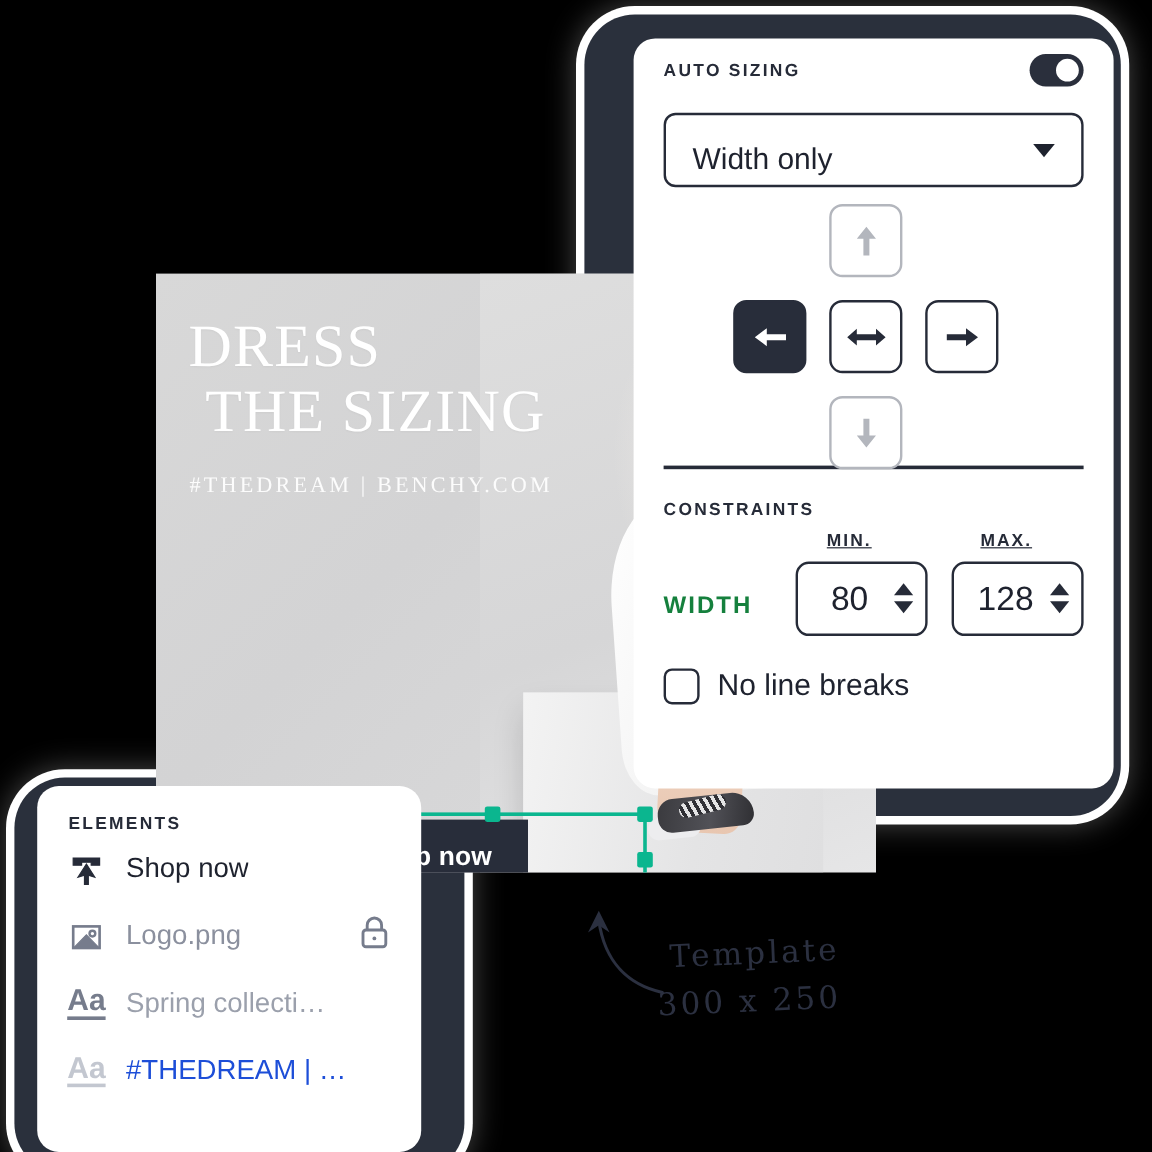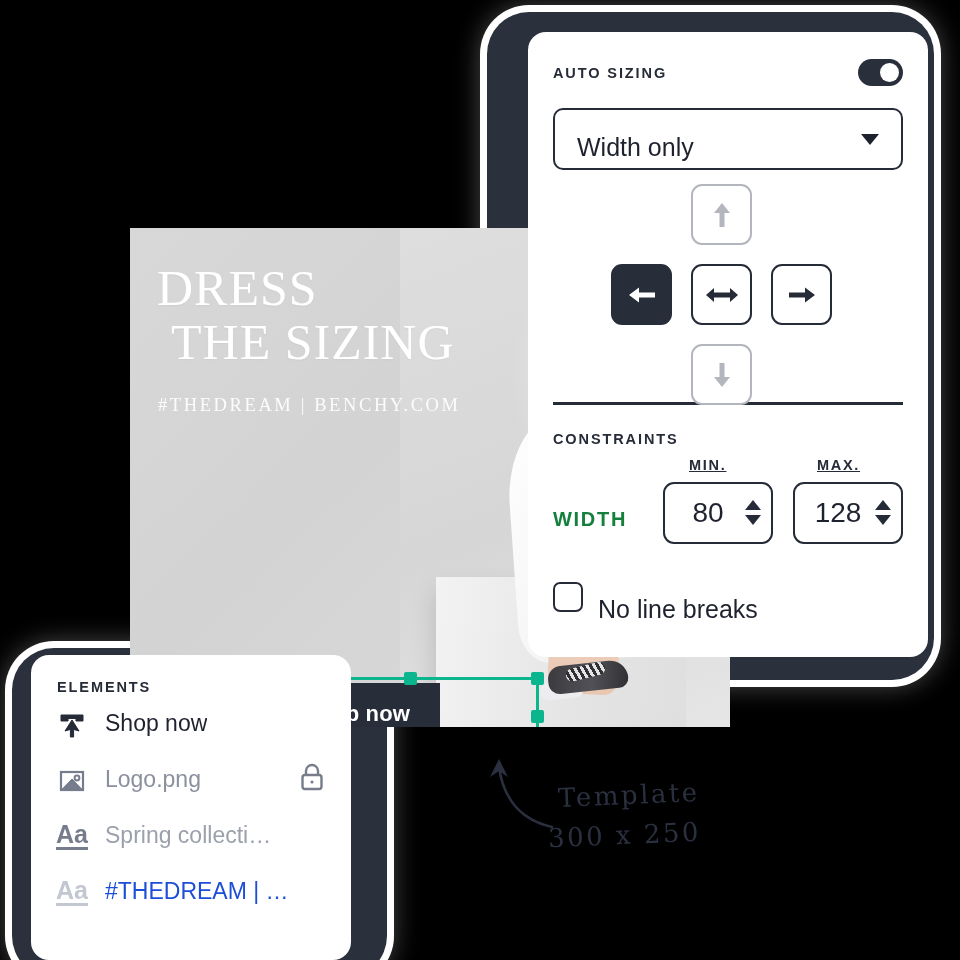--- a/index.html
+++ b/index.html
@@ -171,21 +171,21 @@
     padding: 0 25px;
   }
   .section-label {
     font-size: 14.5px;
     letter-spacing: 1.9px;
     font-weight: bold;
     color: #262b38;
   }
   #auto-sizing-row {
     display: flex; align-items: center; justify-content: space-between;
-    padding-top: 27px;
+    padding-top: 13px;
   }
   .toggle {
     width: 45px; height: 27px;
     border-radius: 14px;
     background: #2a2f3c;
     position: relative;
     cursor: pointer;
   }
   .toggle .knob {
     position: absolute;
@@ -310,21 +310,20 @@
   }
   .checkbox {
     width: 30px; height: 30px;
     border: 2.5px solid #262b38;
     border-radius: 7px;
     background: #ffffff;
   }
   #nolinebreaks-row .label {
     font-size: 25px;
     color: #1e222e;
-    margin-top: 24px;
   }
 
   
   #panel-elements {
     position: absolute;
     left: 31px; top: 655px;
     width: 320px; height: 305px;
     background: #ffffff;
     border-radius: 18px;
     padding: 0 26px;

